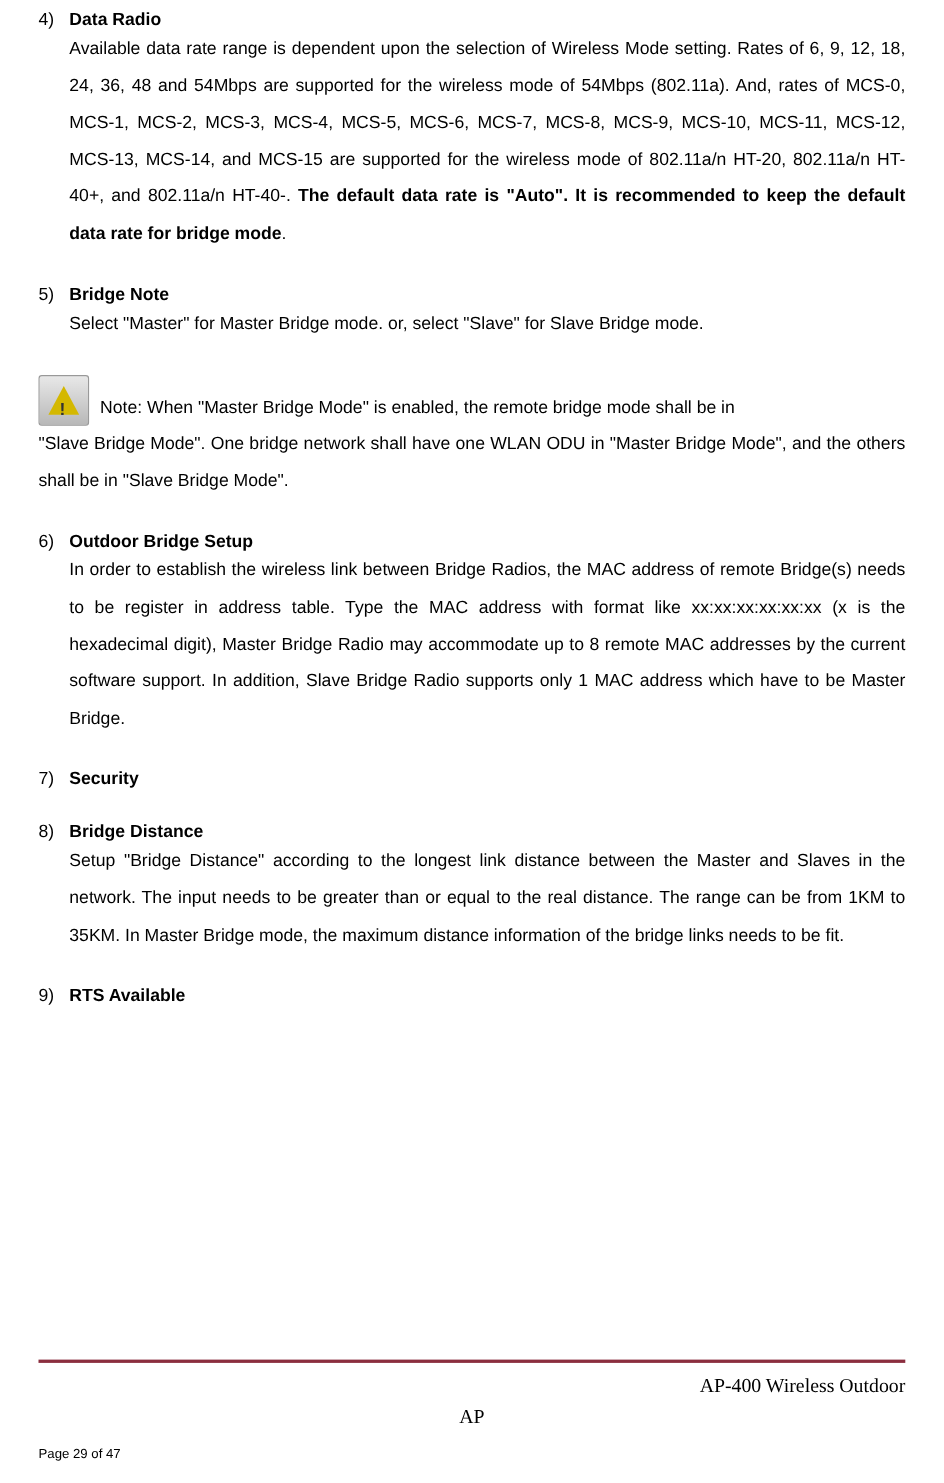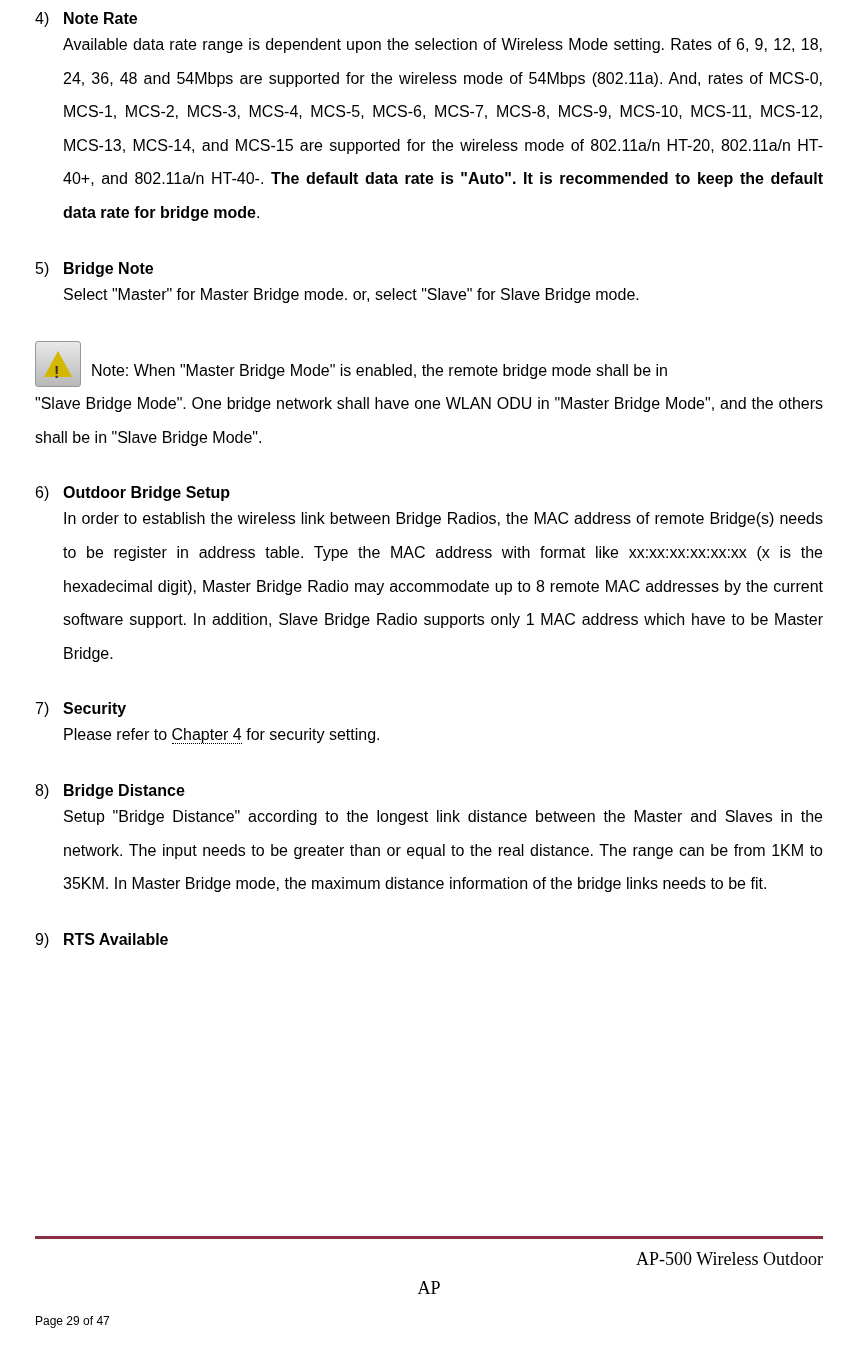--- a/index.html
+++ b/index.html
@@ -106,21 +106,21 @@
     .dot-link {
       border-bottom: 1px dotted #000;
     }
   </style>
 </head>
 <body>
 
 <div class="list-item">
   <div class="list-item-row">
     <span class="list-number">4)</span>
-    <span class="list-heading">Note Rate</span>
+    <span class="list-heading">Data Radio</span>
   </div>
   <div class="list-body">
     <span>Available data rate range is dependent upon the selection of Wireless Mode setting. Rates of 6, 9, 12, 18, 24, 36, 48 and 54Mbps are supported for the wireless mode of 54Mbps (802.11a). And, rates of MCS-0, MCS-1, MCS-2, MCS-3, MCS-4, MCS-5, MCS-6, MCS-7, MCS-8, MCS-9, MCS-10, MCS-11, MCS-12, MCS-13, MCS-14, and MCS-15 are supported for the wireless mode of 802.11a/n HT-20, 802.11a/n HT-40+, and 802.11a/n HT-40-. </span><span class="bold">The default data rate is "Auto".  It is recommended to keep the default data rate for bridge mode</span><span>.</span>
   </div>
 </div>
 
 <div class="list-item">
   <div class="list-item-row">
     <span class="list-number">5)</span>
     <span class="list-heading">Bridge Note</span>
@@ -144,38 +144,35 @@
     <span class="list-heading">Outdoor Bridge Setup</span>
   </div>
   <div class="list-body">In order to establish the wireless link between Bridge Radios, the MAC address of remote Bridge(s) needs to be register in address table. Type the MAC address with format like xx:xx:xx:xx:xx:xx (x is the hexadecimal digit), Master Bridge Radio may accommodate up to 8 remote MAC addresses by the current software support. In addition, Slave Bridge Radio supports only 1 MAC address which have to be Master Bridge.</div>
 </div>
 
 <div class="list-item">
   <div class="list-item-row">
     <span class="list-number">7)</span>
     <span class="list-heading">Security</span>
   </div>
-  <div class="list-body">
-    <span>Please refer to </span><span class="dot-link">Chapter 4</span><span> for security setting.</span>
-  </div>
 </div>
 
 <div class="list-item">
   <div class="list-item-row">
     <span class="list-number">8)</span>
     <span class="list-heading">Bridge Distance</span>
   </div>
   <div class="list-body">Setup "Bridge Distance" according to the longest link distance between the Master and Slaves in the network. The input needs to be greater than or equal to the real distance. The range can be from 1KM to 35KM. In Master Bridge mode, the maximum distance information of the bridge links needs to be fit.</div>
 </div>
 
 <div class="list-item" style="margin-bottom:10px;">
   <div class="list-item-row">
     <span class="list-number">9)</span>
     <span class="list-heading">RTS Available</span>
   </div>
 </div>
 
 <div class="footer">
   <div class="footer-line"></div>
-  <div class="footer-text">AP-500   Wireless  Outdoor</div>
+  <div class="footer-text">AP-400   Wireless  Outdoor</div>
   <div class="footer-ap">AP</div>
   <div class="page-number">Page 29 of 47</div>
 </div>
 
 </body></html>

